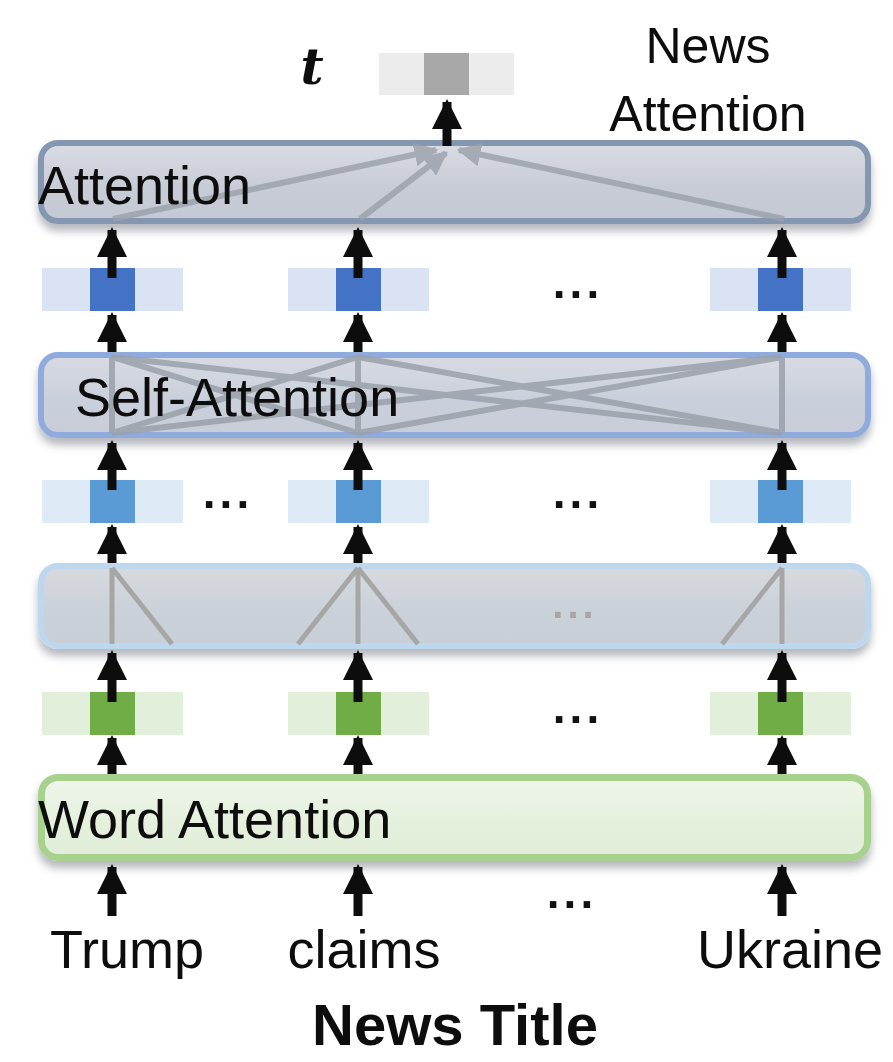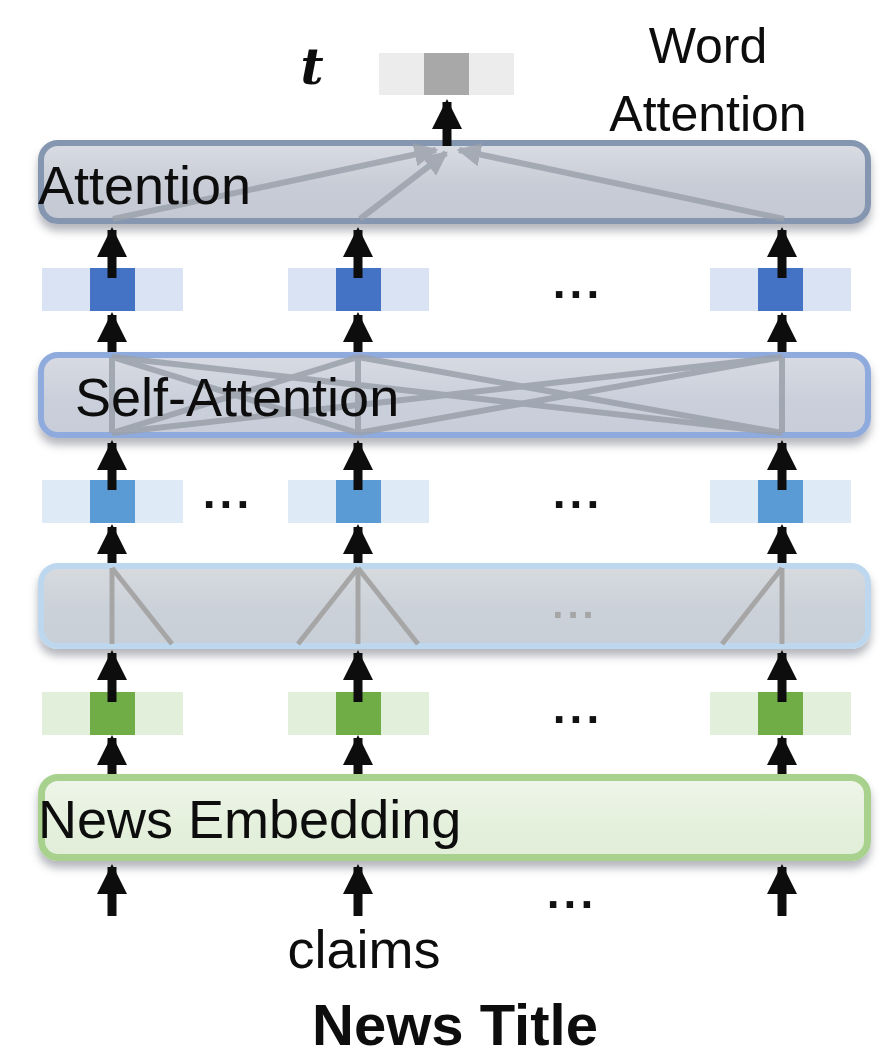--- a/index.html
+++ b/index.html
@@ -201,32 +201,34 @@
 
       <line x1="112" y1="916" x2="112" y2="867" marker-end="url(#ah-black)"></line>
       <line x1="358" y1="916" x2="358" y2="867" marker-end="url(#ah-black)"></line>
       <line x1="782" y1="916" x2="782" y2="867" marker-end="url(#ah-black)"></line>
     </g>
   </svg>
 
   <div class="t-symbol">t</div>
 
   <div class="news-emb-label">
-    <div>Word</div>
+    <div>News</div>
     <div>Attention</div>
   </div>
 
   <div class="layer-label lbl-attention">Attention</div>
   <div class="layer-label lbl-selfatt">Self-Attention</div>
-  <div class="layer-label lbl-wordemb">News Embedding</div>
+  <div class="layer-label lbl-wordemb">Word Attention</div>
 
   <div class="dots" style="left:578px;top:259px;">...</div>
   <div class="dots" style="left:228px;top:469px;">...</div>
   <div class="dots" style="left:578px;top:469px;">...</div>
   <div class="dots dots-gray" style="left:575px;top:584px;">...</div>
   <div class="dots" style="left:578px;top:684px;">...</div>
   <div class="dots" style="left:572px;top:869px;">...</div>
 
+  <div class="word-label" style="left:127px;">Trump</div>
   <div class="word-label" style="left:364px;">claims</div>
+  <div class="word-label" style="left:790px;">Ukraine</div>
 
   <div class="caption">News Title</div>
 
 </div>
 
 </body></html>

